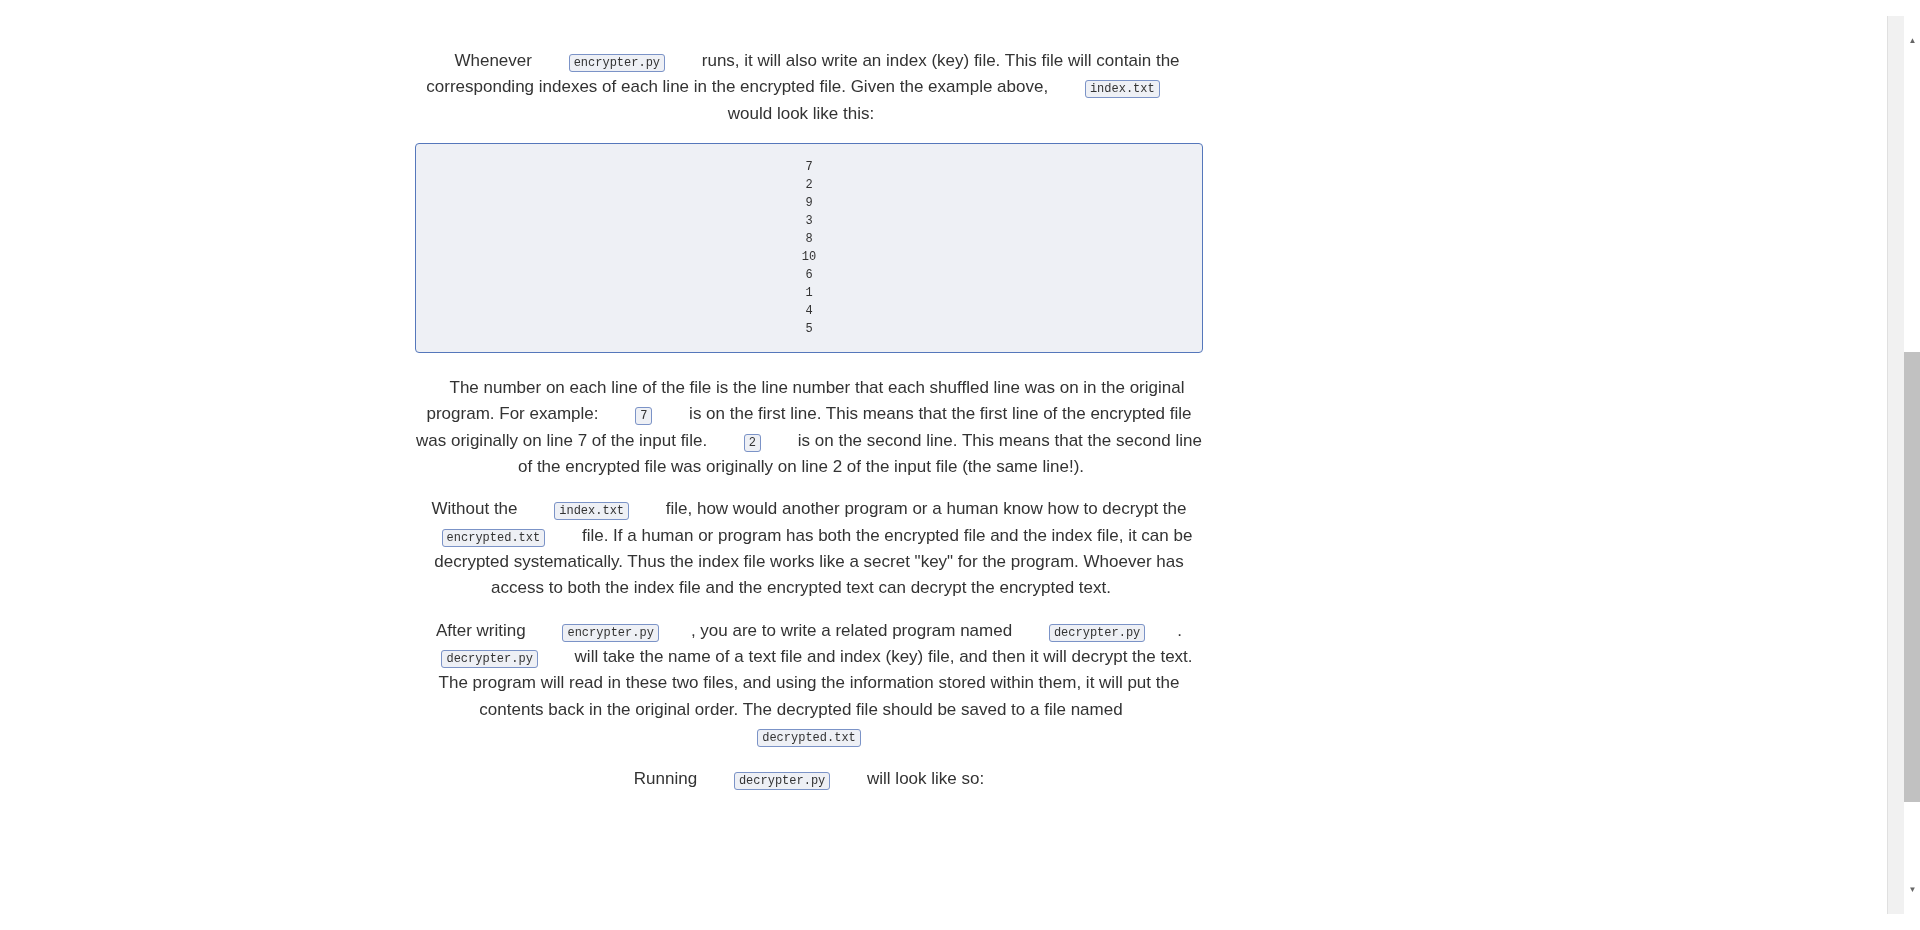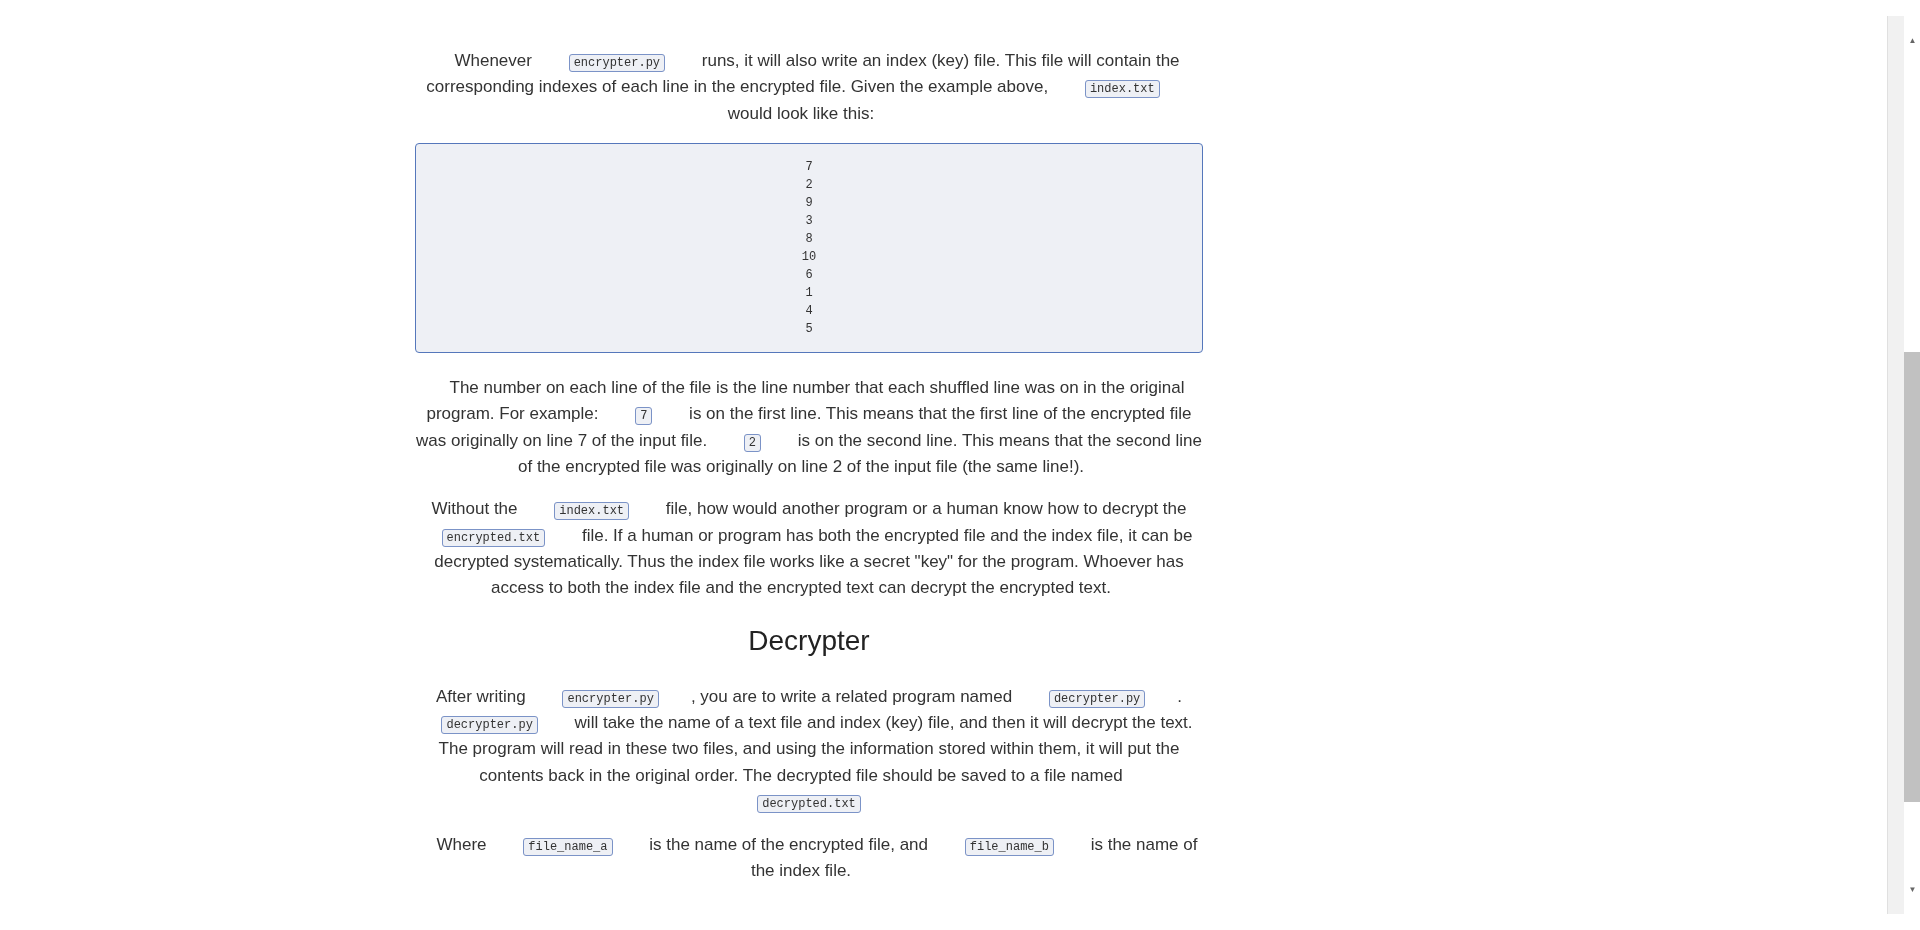--- a/index.html
+++ b/index.html
@@ -118,31 +118,30 @@
 5</pre>
 
   <p>
     <span>The number on each line of the file is the line number that each shuffled line was on in the original program. For example: </span><code class="inline">7</code><span> is on the first line. This means that the first line of the encrypted file was originally on line 7 of the input file. </span><code class="inline">2</code><span> is on the second line. This means that the second line of the encrypted file was originally on line 2 of the input file (the same line!).</span>
   </p>
 
   <p>
     <span>Without the </span><code class="inline">index.txt</code><span> file, how would another program or a human know how to decrypt the </span><code class="inline">encrypted.txt</code><span> file. If a human or program has both the encrypted file and the index file, it can be decrypted systematically. Thus the index file works like a secret "key" for the program. Whoever has access to both the index file and the encrypted text can decrypt the encrypted text.</span>
   </p>
 
-  <h2>Decrypter</h2>
 
   <p>
     <span>After writing </span><code class="inline">encrypter.py</code><span>, you are to write a related program named </span><code class="inline">decrypter.py</code><span>. </span><code class="inline">decrypter.py</code><span> will take the name of a text file and index (key) file, and then it will decrypt the text. The program will read in these two files, and using the information stored within them, it will put the contents back in the original order. The decrypted file should be saved to a file named </span><code class="inline">decrypted.txt</code>
   </p>
 
+  <p>
+    <span>Running </span><code class="inline">decrypter.py</code><span> will look like so:</span>
+  </p>
 
 
-  <p>
-    <span>Where </span><code class="inline">file_name_a</code><span> is the name of the encrypted file, and </span><code class="inline">file_name_b</code><span> is the name of the index file.</span>
-  </p>
 
 </div>
 
 <div class="scrollbar">
   <div class="scrollbar-arrow-up">▲</div>
   <div class="scrollbar-thumb"></div>
   <div class="scrollbar-arrow-down">▼</div>
 </div>
 
 </body></html>

